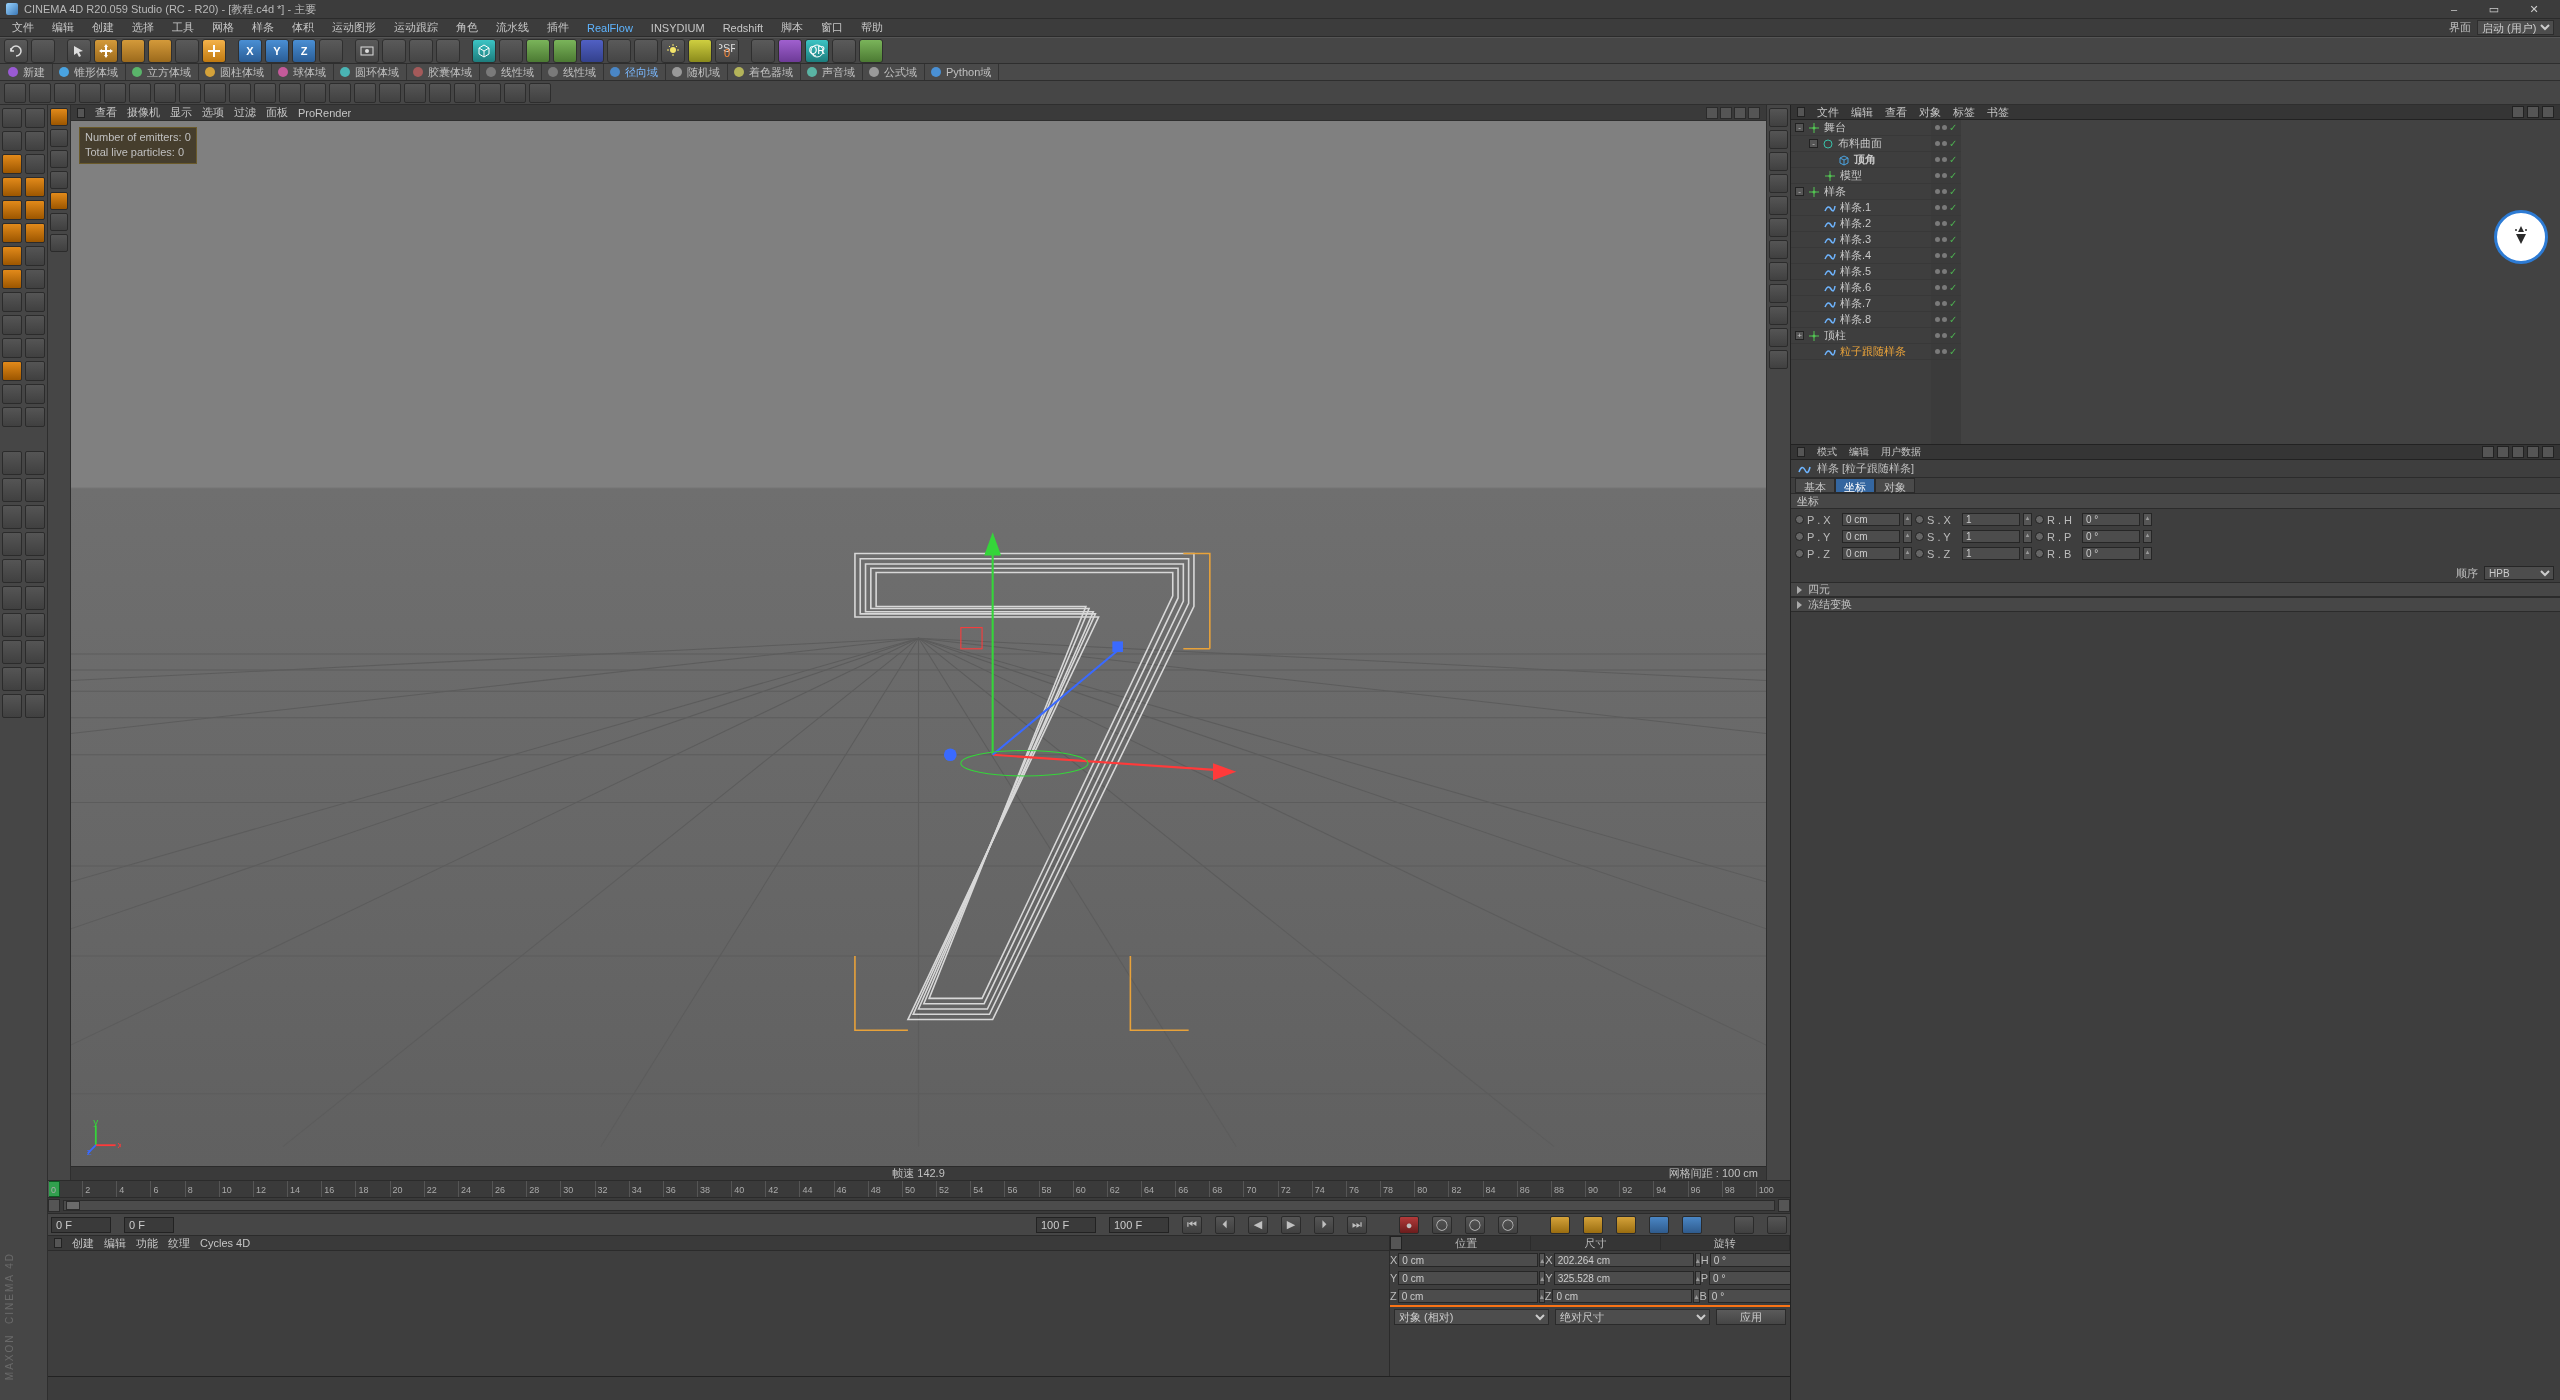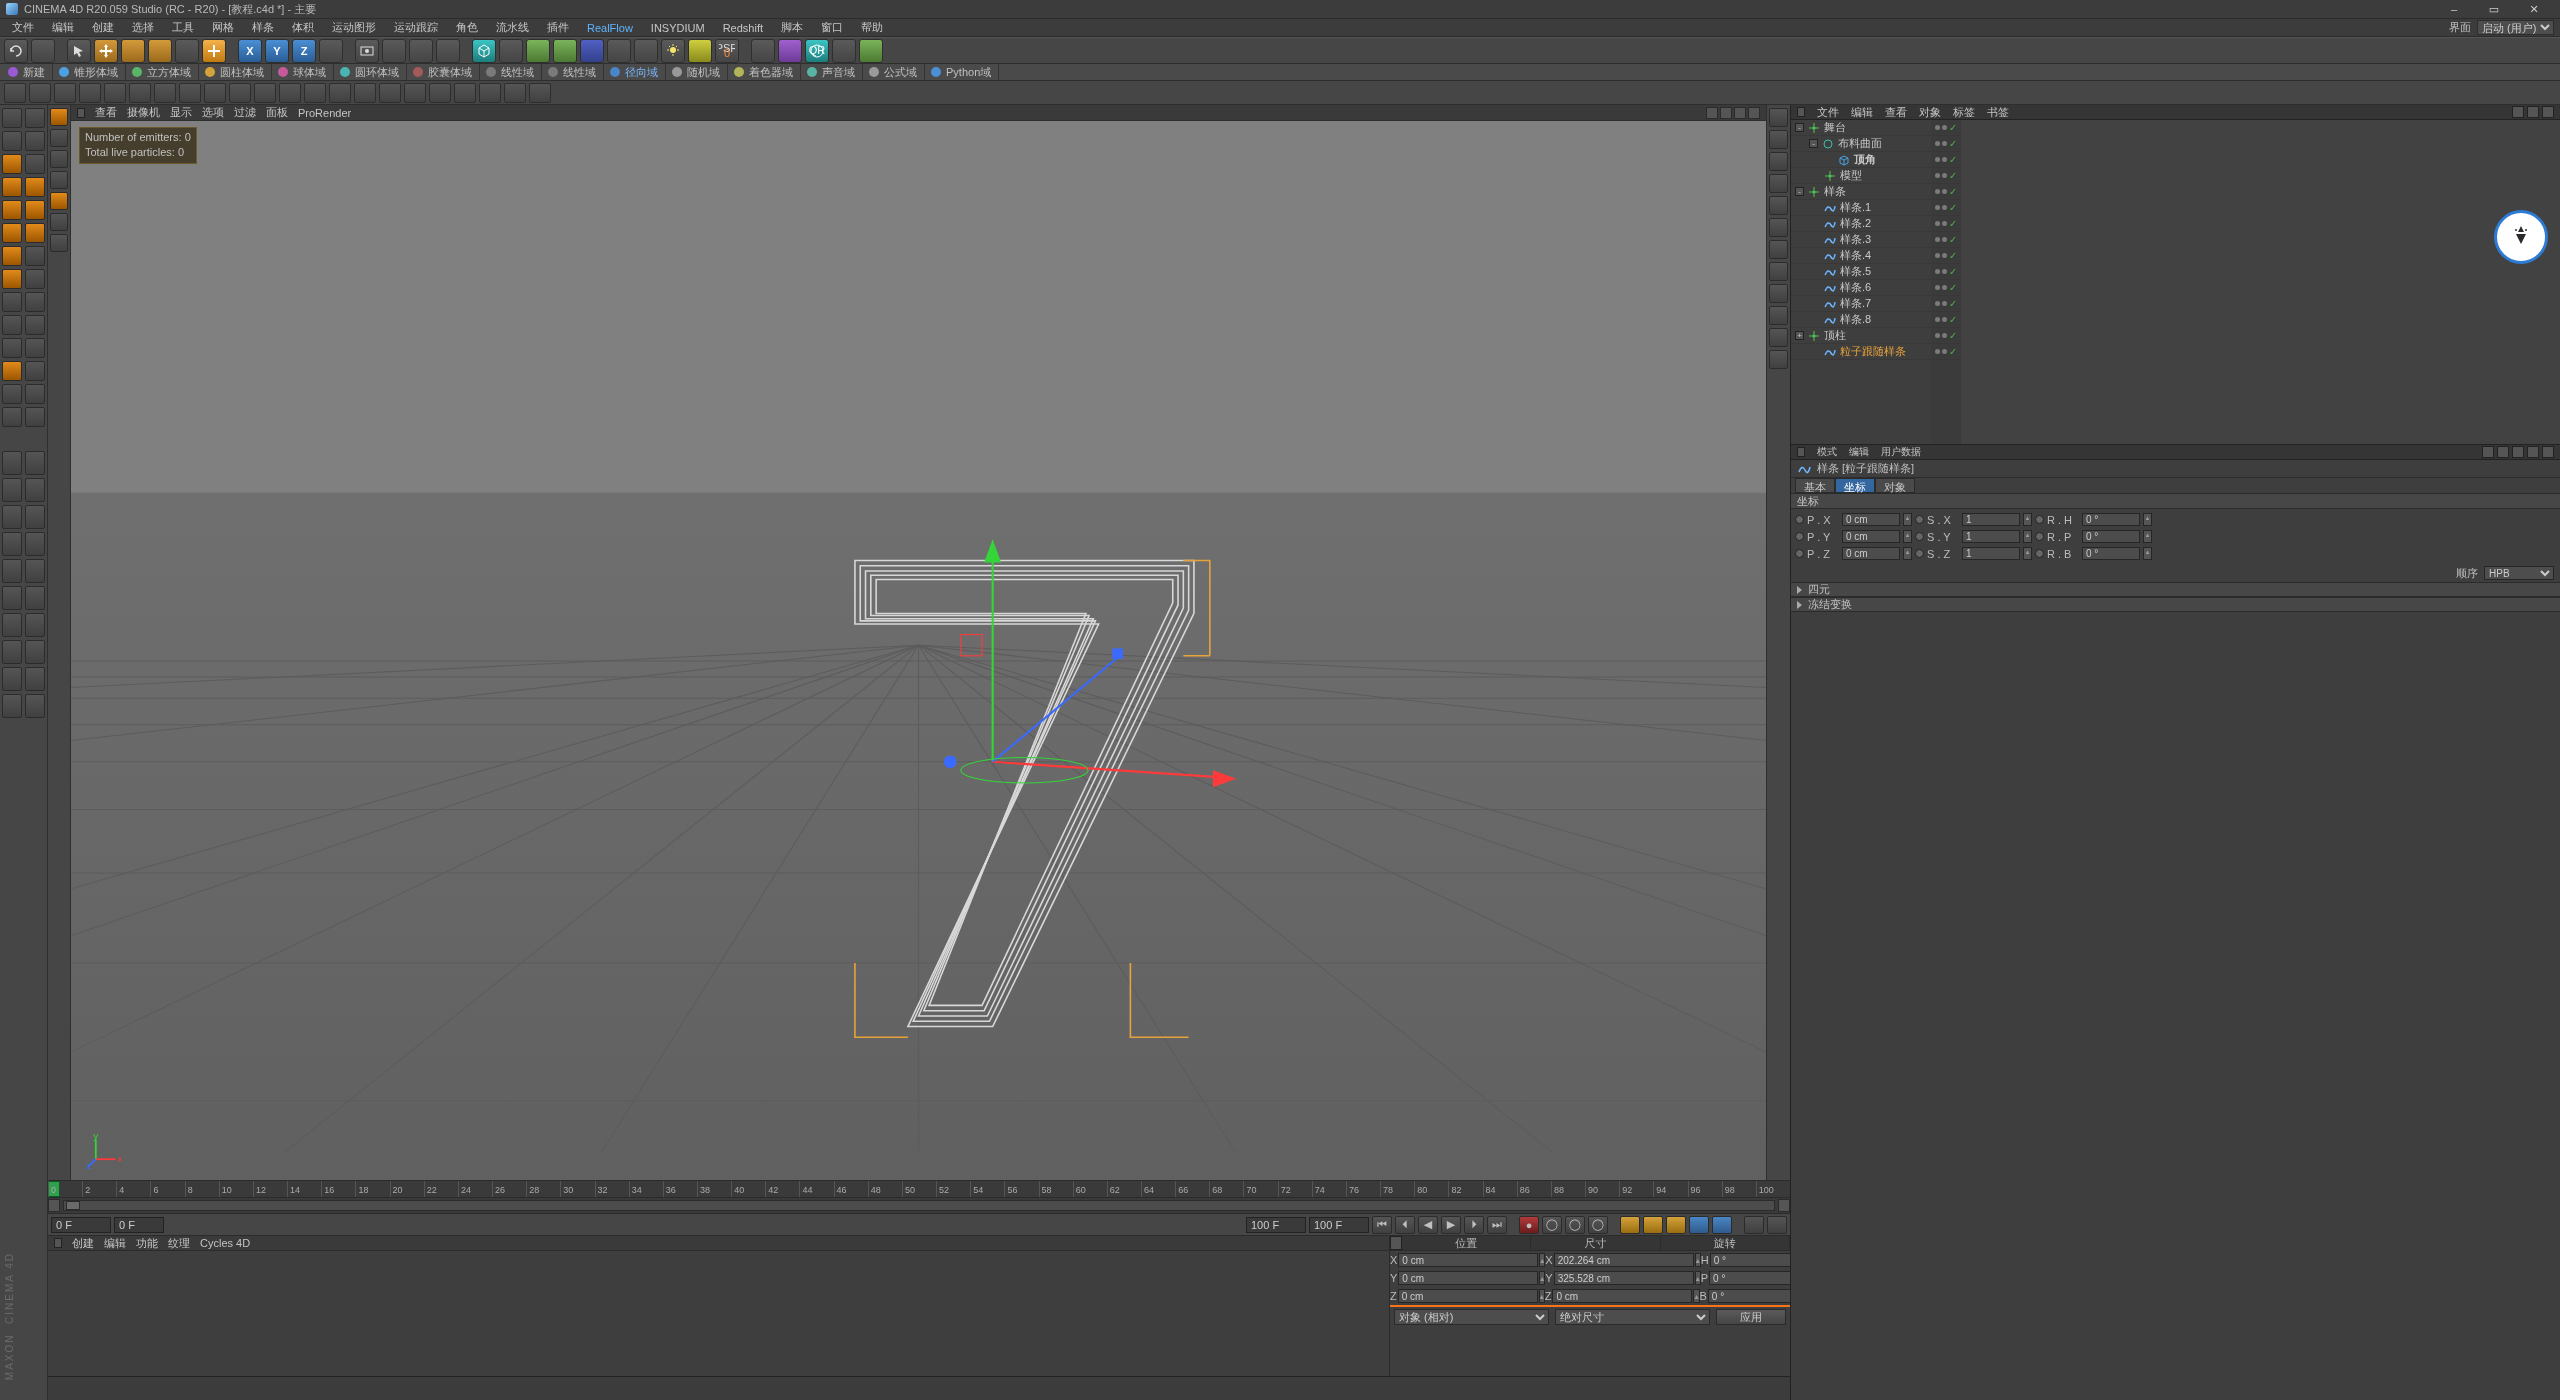--- a/index.html
+++ b/index.html
@@ -86,21 +86,21 @@
 .timeline { height:18px; background:#3a3a3a; position:relative; border-top:1px solid #2b2b2b; border-bottom:1px solid #2b2b2b; }
 .timeline .ruler { position:absolute; inset:0; display:flex; }
 .timeline .tick { flex:1; border-left:1px solid #555; font-size:9px; color:#aaa; padding-left:2px; padding-top:4px; position:relative; }
 .timeline .marker { position:absolute; left:0; top:0; width:12px; height:100%; background:#31a04e; border:1px solid #0c5a22; }
 .scrubrow { height:16px; background:#3a3a3a; display:flex; align-items:center; border-bottom:1px solid #2b2b2b; }
 .scrubrow .knob { width:12px; height:13px; background:#555; border:1px solid #2b2b2b; }
 .scrubrow .track { flex:1; height:11px; background:#4c4c4c; border:1px solid #2b2b2b; margin:0 3px; position:relative; }
 .scrubrow .handle { width:14px; height:9px; background:#6a6a6a; border:1px solid #2b2b2b; position:absolute; left:2px; top:0; }
 
 
-.transport { height:22px; background:#464646; display:flex; align-items:center; padding:0 3px; gap:3px; border-bottom:1px solid #2b2b2b; }
+.transport { height:22px; background:#464646; display:flex; align-items:center; padding:0 3px; gap:13px; border-bottom:1px solid #2b2b2b; }
 .transport .frameinput { width:60px; height:16px; background:#3a3a3a; border:1px solid #222; color:#ccc; font-size:11px; padding:0 4px; display:flex; align-items:center; }
 .transport .spacer { flex:1; }
 .transport .tbtn2 { width:20px; height:18px; background:linear-gradient(#555,#404040); border:1px solid #2b2b2b; border-radius:2px; display:flex; align-items:center; justify-content:center; }
 .transport .tbtn2.rec { background:linear-gradient(#b43a3a,#6a1c1c); }
 .transport .tbtn2.k  { background:linear-gradient(#4a86c5,#2f5b8d); }
 .transport .tbtn2.kon { background:linear-gradient(#d4a23a,#9a6d10); }
 
 
 .lowerpanel { flex:0 0 140px; display:flex; min-height:0; }
 .matpanel { flex:1; background:#3e3e3e; display:flex; flex-direction:column; border-right:1px solid #2b2b2b; }
@@ -593,20 +593,24 @@
           <svg class="axis-gizmo" viewBox="0 0 40 40">
             <line x1="12" y1="28" x2="12" y2="6" stroke="#35d53a" stroke-width="2"></line>
             <text x="12" y="5" fill="#35d53a" font-size="8" text-anchor="middle">y</text>
             <line x1="12" y1="28" x2="34" y2="28" stroke="#ff3a3a" stroke-width="2"></line>
             <text x="36" y="31" fill="#ff3a3a" font-size="8">x</text>
             <line x1="12" y1="28" x2="3" y2="37" stroke="#3a6aff" stroke-width="2"></line>
             <text x="2" y="39" fill="#3a6aff" font-size="8">z</text>
           </svg>
         </div>
 
+        <div class="vp-status">
+          <span class="mid">帧速  142.9</span>
+          <span class="right">网格间距 : 100 cm</span>
+        </div>
       </div>
 
       <div class="vp-rightpal">
         <div class="pbtn"></div>
         <div class="pbtn"></div>
         <div class="pbtn"></div>
         <div class="pbtn"></div>
         <div class="pbtn"></div>
         <div class="pbtn"></div>
         <div class="pbtn"></div>

